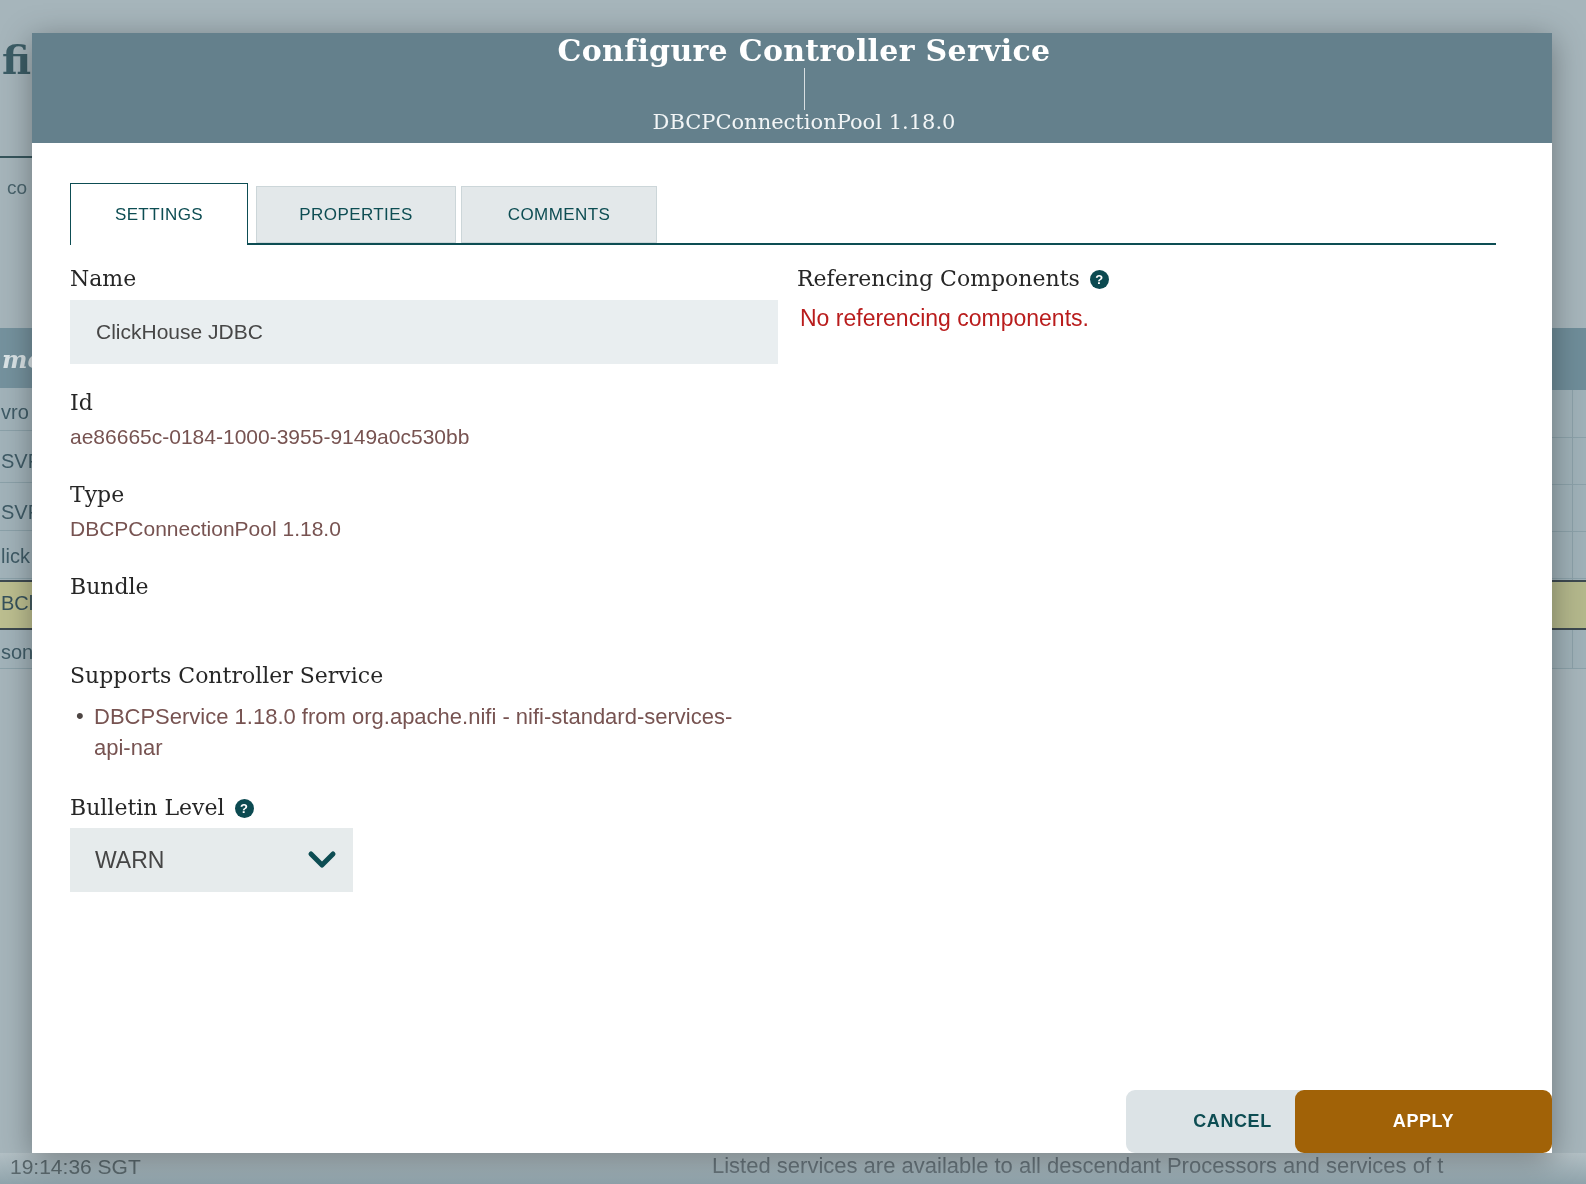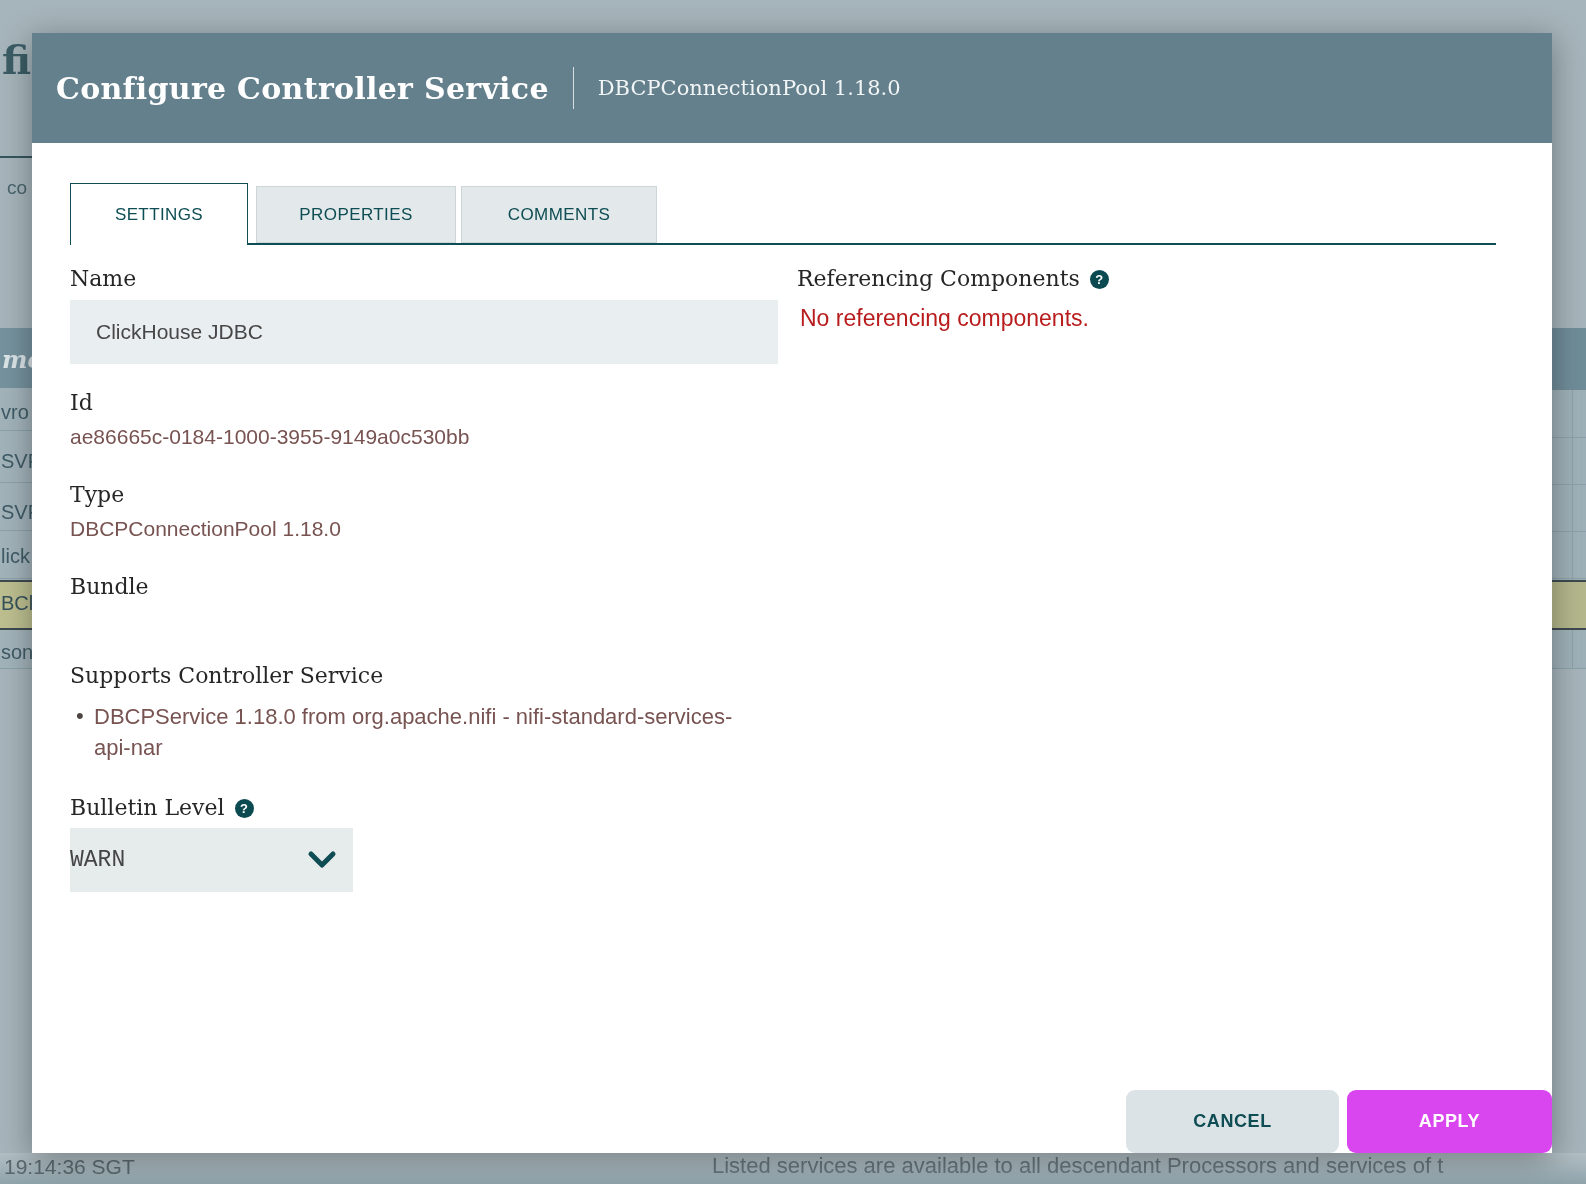--- a/index.html
+++ b/index.html
@@ -27,31 +27,31 @@
   .bg-thead-r{left:1552px;top:328px;width:34px;height:62px;background:#6f8d99;}
   .bg-rows-r{left:1552px;top:390px;width:34px;height:278px;background:#9fb1b8;}
   .rowline-r{position:absolute;left:1552px;width:34px;height:1px;background:#8ba1a9;}
   .vline-r{left:1572px;top:390px;width:1px;height:278px;background:#8ba1a9;}
   .bg-selrow-r{left:1552px;top:580px;width:34px;height:50px;background:#b4b88c;border-top:2px solid #3e4a50;border-bottom:2px solid #3e4a50;box-sizing:border-box;}
 
   .bg-footer{
     left:0;top:1153px;width:1586px;height:31px;
     background:linear-gradient(#b3c0c5,#8fa3ab);
   }
-  .bg-timestamp{left:4px;top:1155px;font-size:21px;color:#5a686d;}
+  .bg-timestamp{left:10px;top:1155px;font-size:21px;color:#5a686d;}
   .bg-footer-note{left:712px;top:1153px;font-size:22px;color:#66737a;white-space:nowrap;}
 
   
   .dialog{
     left:32px;top:33px;width:1520px;height:1120px;background:#ffffff;
     box-shadow:0 6px 30px rgba(0,0,0,.35);
   }
   .dialog-header{
     position:absolute;left:0;top:0;width:100%;height:110px;background:#64808c;
-    display:flex;align-items:center;padding-left:24px;box-sizing:border-box;
+    display:flex;align-items:center;padding-left:24px;box-sizing:border-box;flex-direction:column;
   }
   .dialog-title{
     font-family:"DejaVu Serif",serif;font-weight:bold;font-size:30px;color:#ffffff;letter-spacing:.3px;
   }
   .title-sep{width:1px;height:42px;background:rgba(255,255,255,.75);margin:0 24px;}
   .dialog-subtitle{
     font-family:"DejaVu Serif",serif;font-size:21px;color:#f2f5f6;
   }
 
   
@@ -90,33 +90,33 @@
   .supports-bullet{position:absolute;left:44px;top:670px;font-size:22px;color:#4d4543;}
   .help-icon{
     display:inline-block;width:19px;height:19px;border-radius:50%;background:#0c4a51;
     color:#ffffff;font-size:13px;font-weight:bold;text-align:center;line-height:19px;
     font-family:"Liberation Sans",sans-serif;vertical-align:2px;margin-left:10px;
   }
   .dropdown{
     position:absolute;left:38px;top:795px;width:283px;height:64px;background:#e6ebec;
     display:flex;align-items:center;cursor:pointer;
   }
-  .dropdown-value{font-size:23px;color:#454545;font-family:Liberation Mono, monospace;}
+  .dropdown-value{margin-left:25px;font-size:23px;color:#454545;}
   .dropdown-chevron{position:absolute;right:16px;top:22px;}
 
   .ref-label{left:765px;top:233px;}
   .ref-empty{position:absolute;left:768px;top:272px;font-size:23px;color:#b91c1c;}
 
   
   .btn{
     position:absolute;bottom:0;height:63px;display:flex;align-items:center;justify-content:center;
     font-size:18px;font-weight:bold;letter-spacing:.6px;cursor:pointer;box-sizing:border-box;border-radius:9px;
   }
   .btn-cancel{right:213px;width:213px;background:#dce3e6;color:#0d4d53;}
-  .btn-apply{right:0;width:205px;background:#d946ef;color:#ffffff;}
+  .btn-apply{right:0;width:257px;background:#a16207;color:#ffffff;}
 </style>
 </head>
 <body>
 
 <div class="abs bg-frag bg-title-frag">fig</div>
 <div class="abs bg-teal-line"></div>
 <div class="abs bg-frag bg-tab-frag">co</div>
 
 <div class="abs bg-thead"></div>
 <div class="abs bg-thead-text">me</div>

